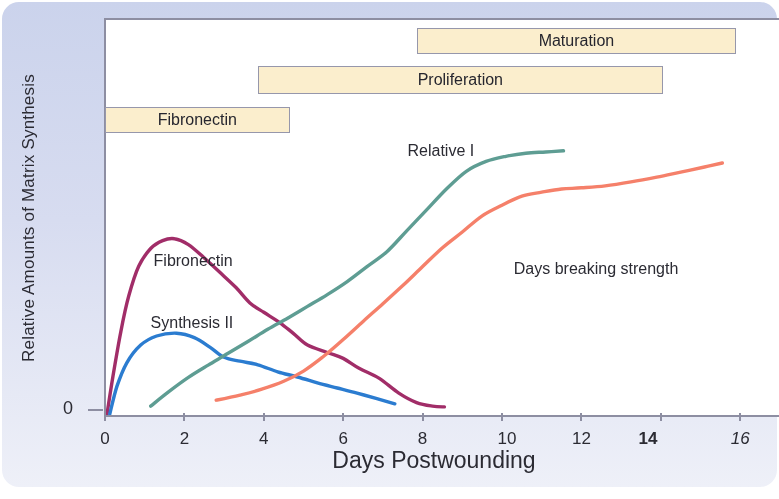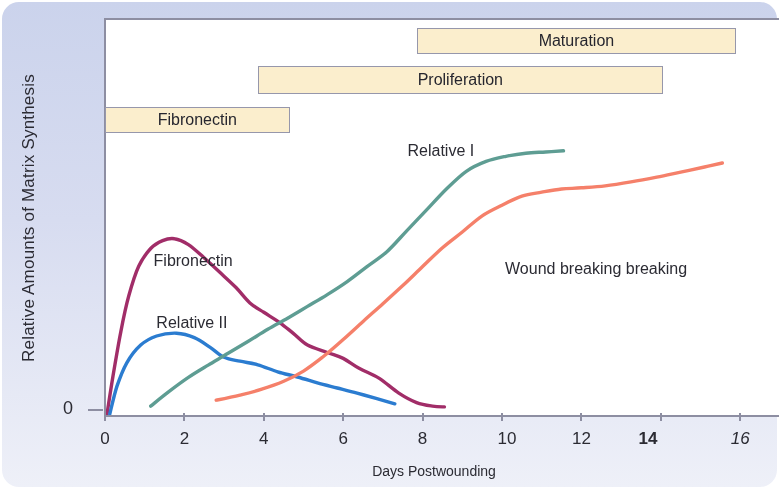--- a/index.html
+++ b/index.html
@@ -18,22 +18,22 @@
              font-size:16px;color:#26262e;}
   .curve-label{position:absolute;transform:translate(-50%,-50%);white-space:nowrap;
                font-size:16px;color:#2b2b33;}
   #y0-tick{position:absolute;left:86px;top:407px;width:15px;height:2px;background:#8d8ea2;}
   #y0-label{position:absolute;left:54px;top:396px;width:24px;text-align:center;
             font-size:18px;color:#2b2b33;}
   #xaxis{position:absolute;left:104px;top:411px;width:656px;height:74px;}
   .x-tick{position:absolute;top:0;width:2px;height:8px;background:#8d8ea2;}
   .x-tick-label{position:absolute;top:16px;width:40px;text-align:center;
                 font-size:17px;color:#2b2b33;}
-  #xtitle{position:absolute;left:0;top:50px;width:100%;text-align:center;
-          font-size:14px;color:#2b2b33;}
+  #xtitle{position:absolute;left:0;top:34px;width:100%;text-align:center;
+          font-size:23px;color:#2b2b33;}
 </style>
 </head>
 <body>
 
 <div id="canvas">
   <div id="panel">
     <div id="ytitle">Relative Amounts of Matrix Synthesis</div>
 
     <div id="chart">
       <svg id="plot-svg" width="656" height="395" viewBox="0 0 656 395">
@@ -42,23 +42,23 @@
           <path d="M 44.7 386.1 C 47.6 383.8, 56.2 376.7, 62.5 371.9 C 68.8 367.1, 75.8 361.8, 82.4 357.4 C 89.0 352.9, 95.6 349.1, 102.2 345.1 C 108.8 341.1, 115.5 337.3, 122.1 333.3 C 128.7 329.4, 135.3 325.5, 141.9 321.5 C 148.5 317.5, 155.2 313.2, 161.8 309.3 C 168.4 305.4, 175.0 302.1, 181.6 298.3 C 188.2 294.4, 194.9 290.4, 201.5 286.4 C 208.1 282.5, 214.7 278.8, 221.3 274.6 C 227.9 270.5, 234.6 266.3, 241.2 261.6 C 247.8 257.0, 254.4 251.6, 261.0 246.6 C 267.6 241.7, 274.3 237.6, 280.9 231.7 C 287.5 225.7, 294.1 217.8, 300.7 210.8 C 307.3 203.8, 314.0 196.9, 320.6 189.9 C 327.2 182.9, 333.8 175.5, 340.4 169.0 C 347.0 162.6, 353.7 155.9, 360.3 151.3 C 366.9 146.7, 373.5 143.9, 380.1 141.4 C 386.7 139.0, 393.4 137.7, 400.0 136.3 C 406.6 134.9, 413.2 133.9, 419.8 133.2 C 426.4 132.4, 433.4 132.4, 439.7 132.0 C 446.0 131.6, 454.6 131.0, 457.5 130.8" fill="none" stroke="#5e9d93" stroke-width="3.4" stroke-linecap="round"></path>
           <path d="M 110.2 380.2 C 114.1 379.4, 126.4 376.9, 134.0 375.1 C 141.6 373.2, 148.5 371.5, 155.8 369.2 C 163.1 366.9, 170.7 364.3, 177.7 361.3 C 184.6 358.3, 190.9 355.2, 197.5 351.1 C 204.1 346.9, 210.7 341.7, 217.4 336.5 C 224.0 331.2, 230.6 325.4, 237.2 319.5 C 243.8 313.7, 250.4 307.4, 257.1 301.4 C 263.7 295.4, 270.3 289.7, 276.9 283.7 C 283.5 277.7, 290.1 271.7, 296.8 265.6 C 303.4 259.4, 310.0 252.9, 316.6 246.6 C 323.2 240.3, 329.8 233.5, 336.5 227.7 C 343.1 222.0, 349.7 217.3, 356.3 212.0 C 362.9 206.7, 369.5 200.3, 376.2 195.8 C 382.8 191.4, 389.4 188.5, 396.0 185.2 C 402.6 181.9, 409.2 178.3, 415.9 176.1 C 422.5 174.0, 429.1 173.4, 435.7 172.2 C 442.3 171.0, 448.9 169.7, 455.6 169.0 C 462.2 168.3, 468.1 168.4, 475.4 167.8 C 482.7 167.3, 490.9 166.9, 499.2 165.9 C 507.5 164.9, 516.4 163.4, 525.0 161.9 C 533.6 160.5, 542.6 158.8, 550.8 157.2 C 559.1 155.6, 566.7 153.8, 574.7 152.1 C 582.6 150.4, 591.5 148.5, 598.5 147.0 C 605.4 145.5, 613.4 143.7, 616.3 143.0" fill="none" stroke="#f5806a" stroke-width="3.4" stroke-linecap="round"></path>
         </svg>
       <div id="phase-layer">
           <div class="phase-box" style="left: 310.645px; width: 319.585px; top: 8px; height: 26px; background: rgb(251, 238, 205); border-color: rgb(150, 151, 171);">Maturation</div>
           <div class="phase-box" style="left: 151.845px; width: 404.94px; top: 46px; height: 28px; background: rgb(251, 238, 205); border-color: rgb(150, 151, 171);">Proliferation</div>
           <div class="phase-box" style="left: -1px; width: 184.605px; top: 87px; height: 26px; background: rgb(251, 238, 205); border-color: rgb(150, 151, 171);">Fibronectin</div>
         </div>
       <div id="label-layer">
           <div class="curve-label" style="left: 87.134px; top: 193.06px; margin-top: 48px;">Fibronectin</div>
-          <div class="curve-label" style="left: 85.943px; top: 302.592px;">Relative II</div>
+          <div class="curve-label" style="left: 85.943px; top: 302.592px;">Synthesis II</div>
           <div class="curve-label" style="left: 334.862px; top: 130.808px;">Relative I</div>
-          <div class="curve-label" style="left: 490.089px; top: 249.008px;">Wound breaking breaking</div>
+          <div class="curve-label" style="left: 490.089px; top: 249.008px;">Days breaking strength</div>
         </div>
     </div>
 
     <div id="y0-tick"></div>
     <div id="y0-label">0</div>
 
     <div id="xaxis">
       <div id="tick-layer">
           <div class="x-tick" style="left: -2px;"></div>
           <div class="x-tick-label" style="left: -21px;">0</div>

